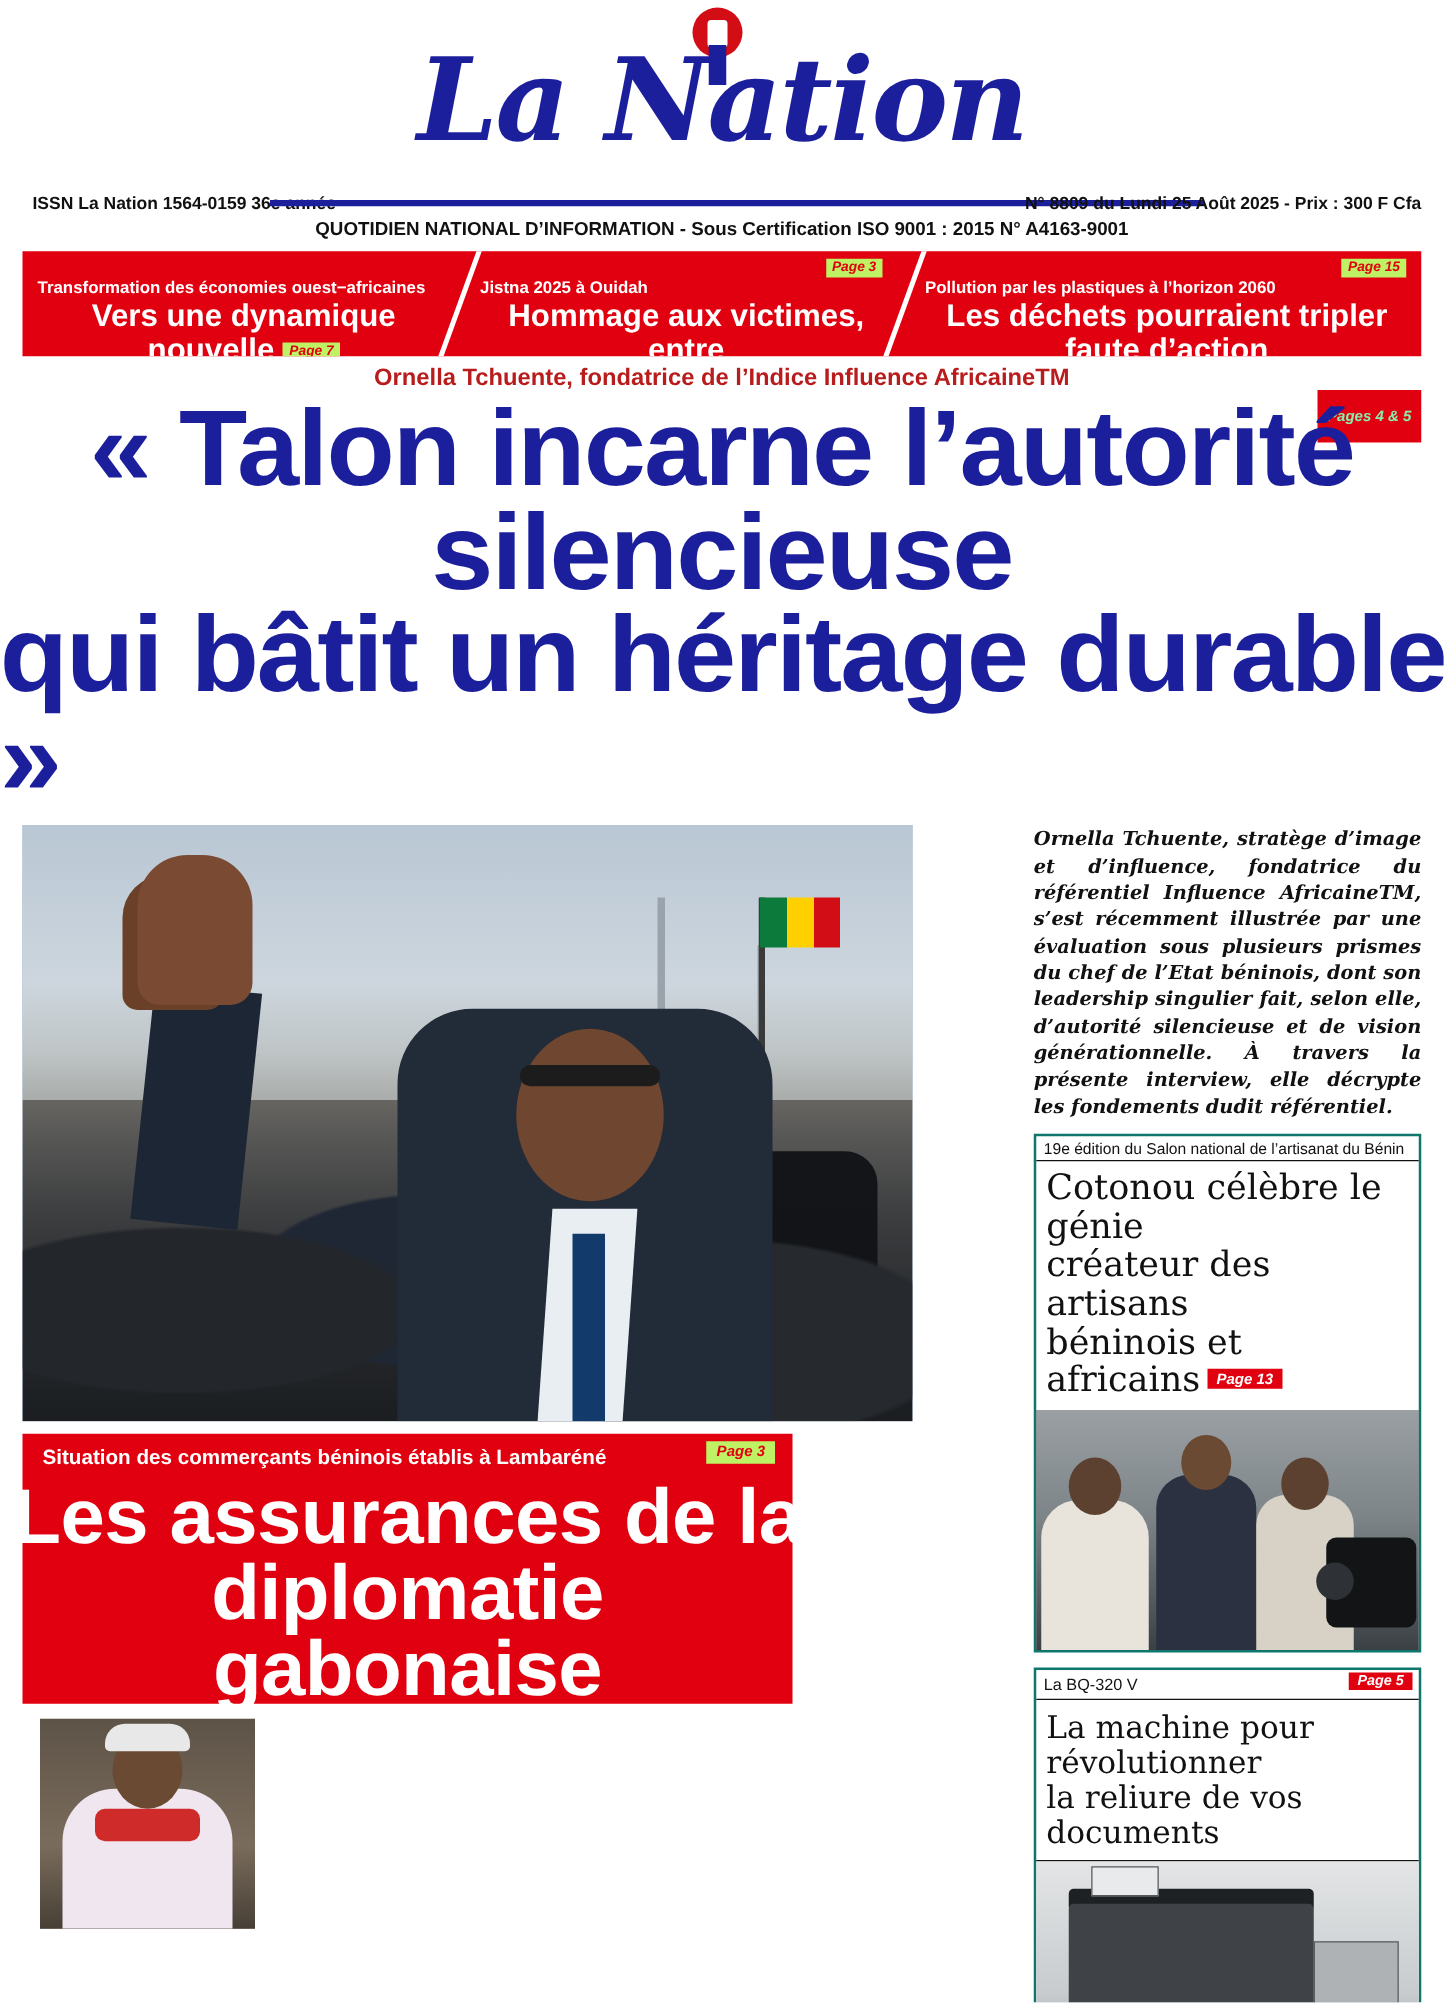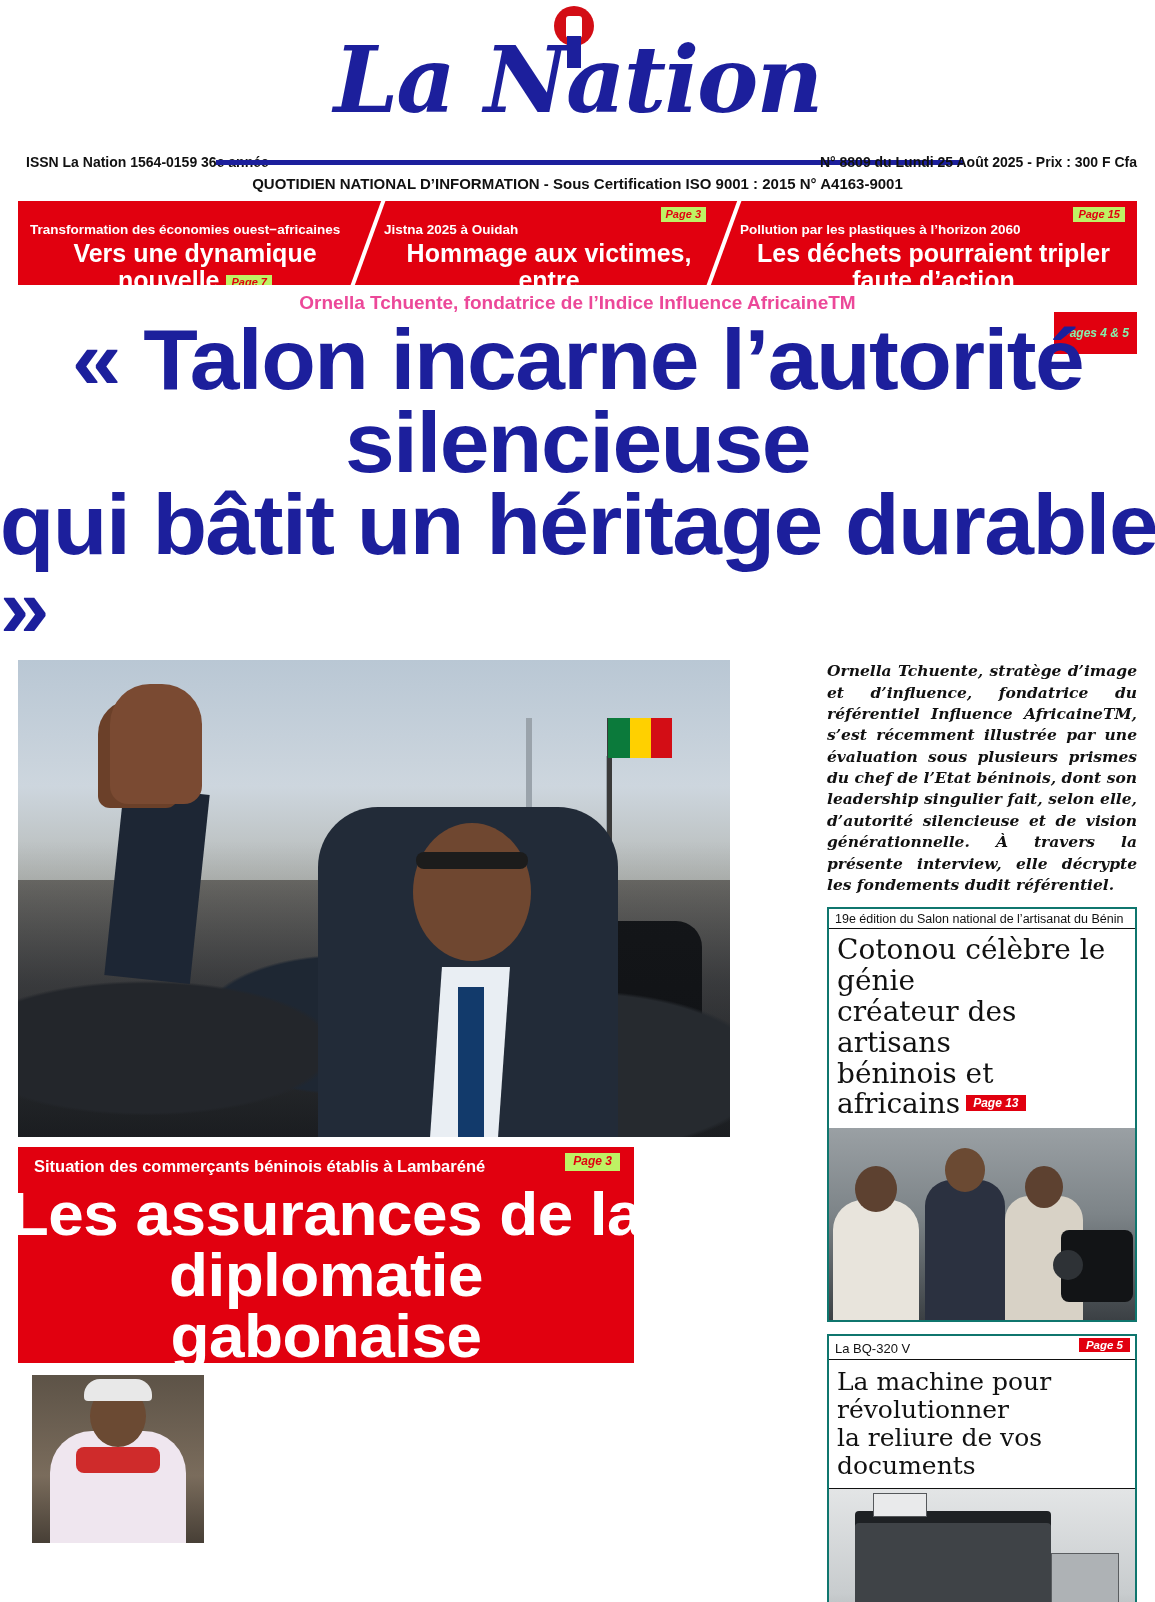--- a/index.html
+++ b/index.html
@@ -158,21 +158,21 @@
   
   .lead-kicker-row {
     position: relative;
     margin: 7px 18px 0 18px;
     height: 24px;
   }
   .lead-kicker {
     text-align: center;
     font-size: 19px;
     font-weight: bold;
-    color: #ec4899;
+    color: #b91c1c;
   }
   .lead-pagetag {
     position: absolute;
     right: 0;
     top: 20px;
     background: #e1000f;
     color: #86efac;
     font-size: 12px;
     font-style: italic;
     font-weight: bold;

